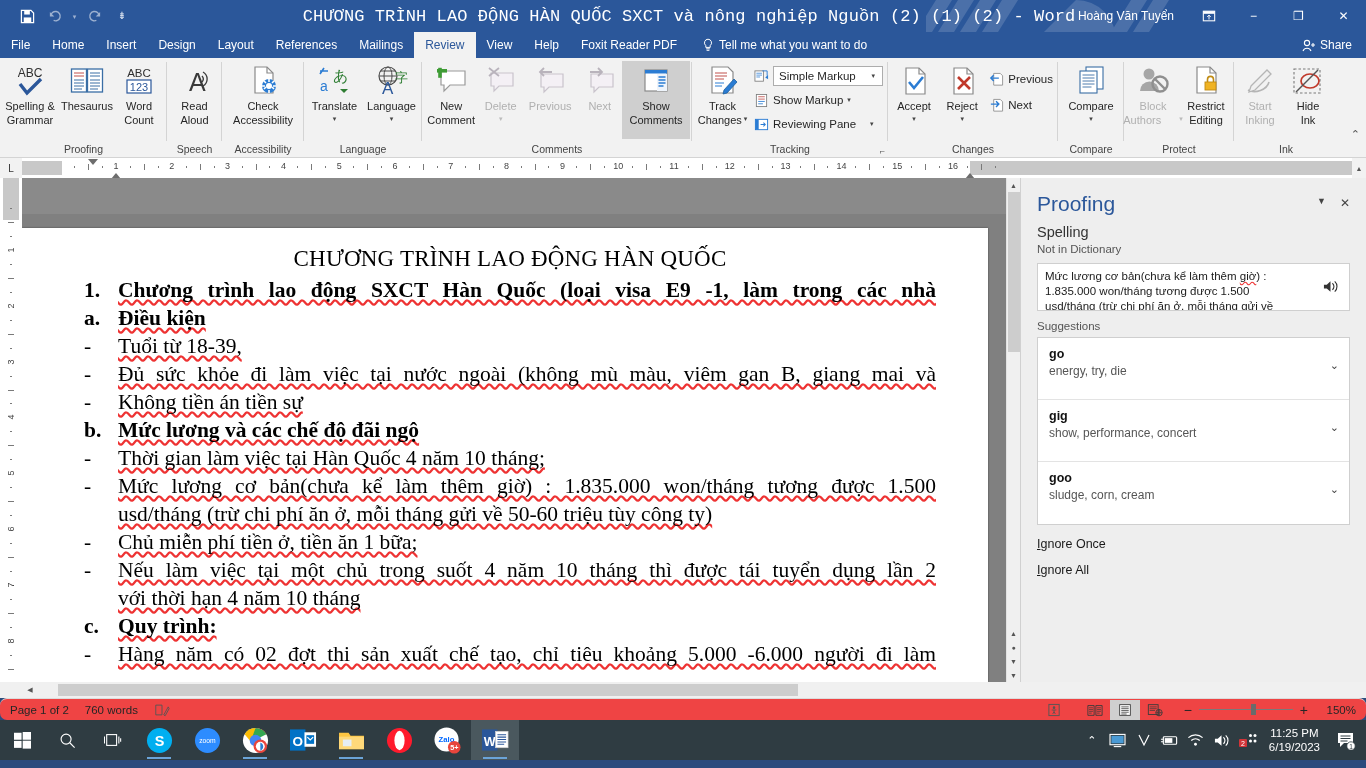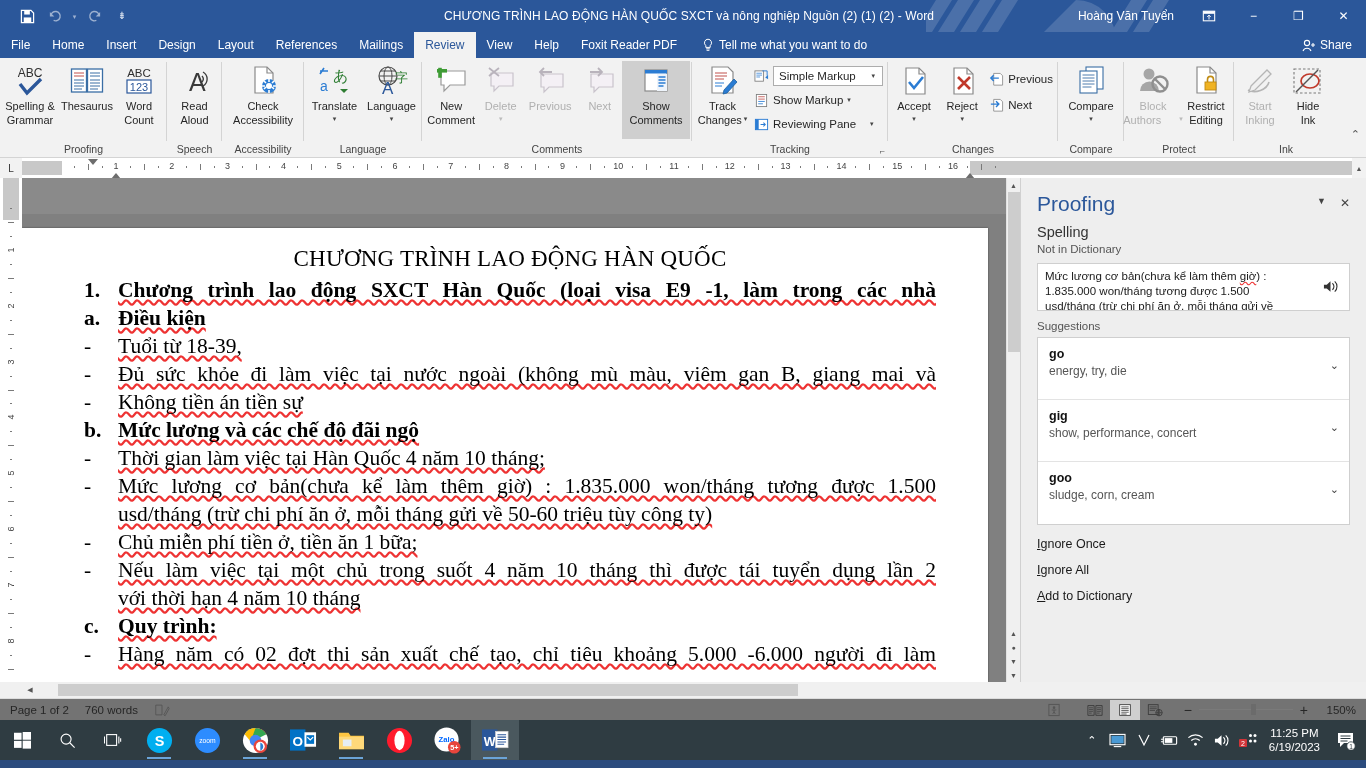--- a/index.html
+++ b/index.html
@@ -15,21 +15,21 @@
     display: flex; align-items: center; color: #fff;
   }
   #titlebar .qat { display: flex; align-items: center; gap: 2px; padding-left: 14px; }
   #titlebar .qat .qbtn {
     width: 26px; height: 24px; display: flex; align-items: center; justify-content: center;
     font-size: 14px; color: #e8eef7; line-height: 1;
   }
   #titlebar .qat .qbtn.dim { color: #9db1d0; }
   #title-text {
     position: absolute; left: 12px; right: 0; text-align: center;
-    font-size: 12px; color: #ffffff; pointer-events: none; letter-spacing: 0.1px;
+    font-size: 17px; color: #ffffff; pointer-events: none; letter-spacing: 0.1px; font-family: Liberation Mono, monospace;
   }
   #titlebar .right {
     margin-left: auto; display: flex; align-items: center; height: 32px; position: relative; z-index: 3;
   }
   #user-name { font-size: 12px; padding-right: 12px; white-space: nowrap; }
   .winbtn {
     width: 45px; height: 32px; display: flex; align-items: center; justify-content: center;
     font-size: 12px; color: #fff;
   }
   
@@ -185,22 +185,22 @@
           border-bottom: 1px solid #e3e3e3; }
   .sugg:last-child { border-bottom: none; }
   .sugg .w { font-size: 12.5px; font-weight: bold; color: #111; }
   .sugg .d { font-size: 12px; color: #555; margin-top: 3px; }
   .sugg .chev { margin-left: auto; font-size: 11px; color: #444; padding-top: 12px; }
   .paneaction { font-size: 12.5px; color: #1a1a1a; margin-top: 12px; }
   .paneaction u { text-decoration: underline; }
 
   
   #status {
-    height: 22px; background: #737373; display: flex; align-items: center;
-    font-size: 11.5px; color: #262626; border-top: 1px solid #dcdcdc;
+    height: 22px; background: #ef4444; display: flex; align-items: center;
+    font-size: 11.5px; color: #262626; border-top: 1px solid #dcdcdc; border-radius: 7px;
   }
   #status .sleft { display: flex; align-items: center; gap: 16px; padding-left: 10px; }
   #status .sright { margin-left: auto; display: flex; align-items: center; padding-right: 10px; gap: 0; }
   #status .viewbtn { width: 30px; height: 20px; display: flex; align-items: center; justify-content: center; }
   #status .viewbtn.active { background: #cfcfcf; }
   #zoomslider { display: flex; align-items: center; gap: 7px; margin-left: 14px; }
   #zoomslider .bar { width: 94px; height: 1px; background: #7a7a7a; position: relative; }
   #zoomslider .knob { position: absolute; top: -5px; left: 52px; width: 5px; height: 11px; background: #6b6b6b; }
   #zoomval { width: 40px; text-align: right; margin-left: 8px; }
 
@@ -918,21 +918,20 @@
           <div>
             <div class="w">goo</div>
             <div class="d">sludge, corn, cream</div>
           </div>
           <div class="chev">⌄</div>
         </div>
       </div>
     <div id="pane-actions">
         <div class="paneaction"><u>I</u><span>gnore Once</span></div>
         <div class="paneaction"><u>I</u><span>gnore All</span></div>
-        <div class="paneaction"><u>A</u><span>dd to Dictionary</span></div>
       </div>
   </div>
 </div>
 
 <div id="hscroll-row">
   <div style="width:22px"></div>
   <div class="arrow">◀</div>
   <div class="track" style="max-width:958px">
     <div class="thumb"></div>
   </div>

